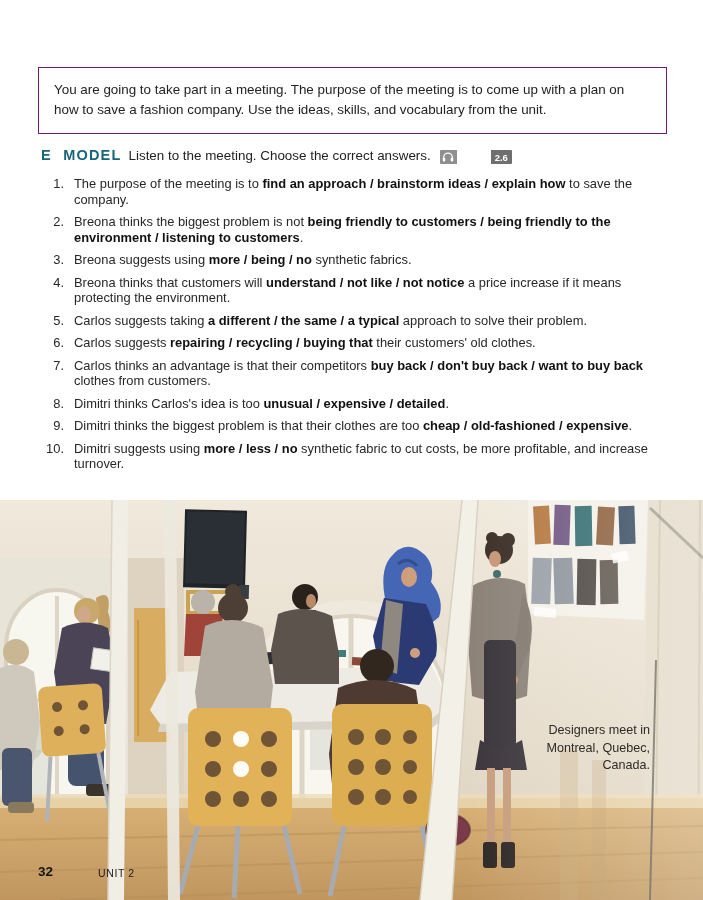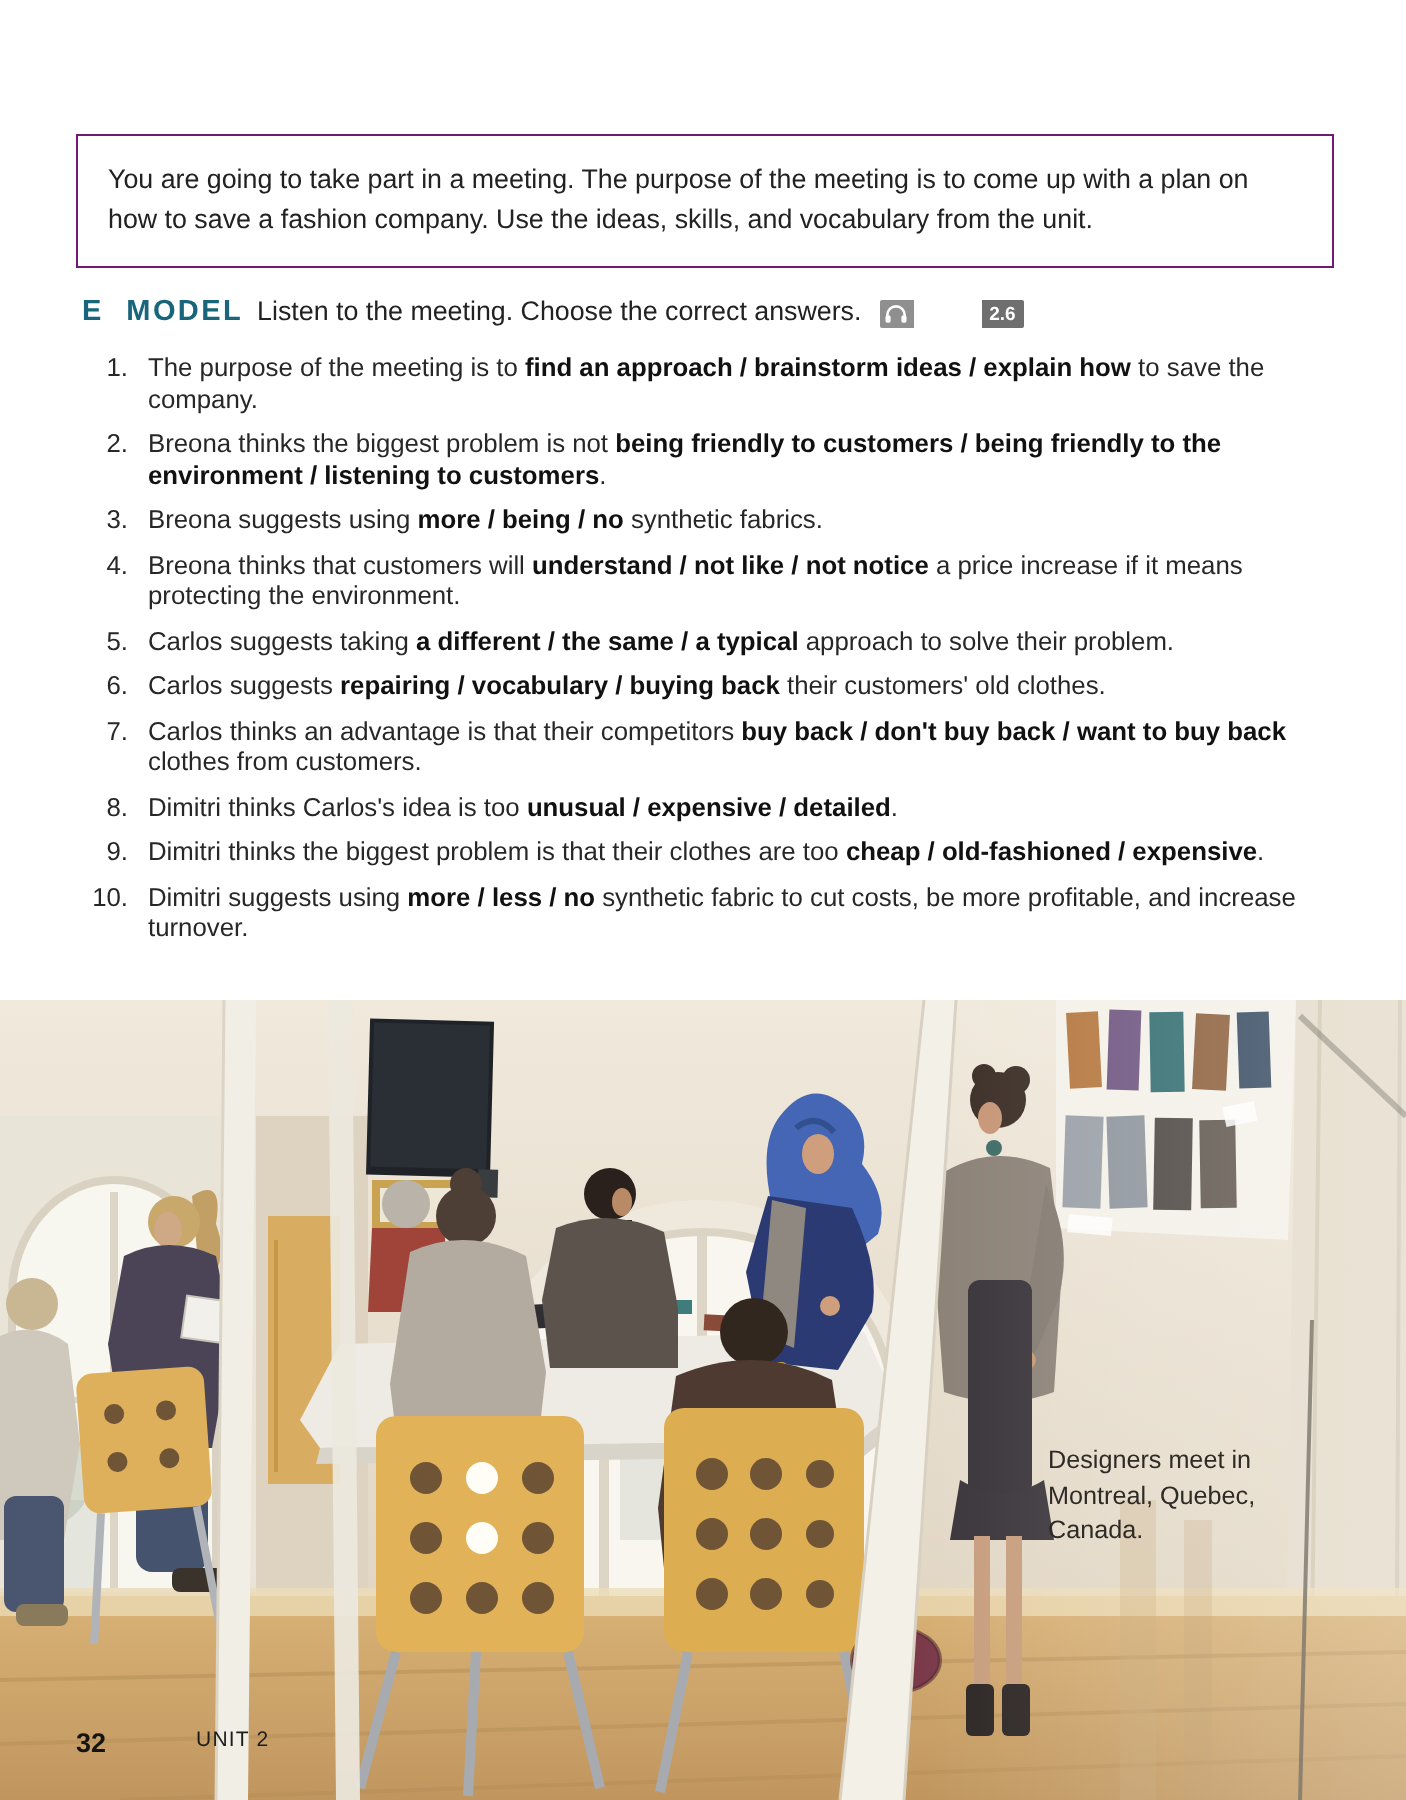--- a/index.html
+++ b/index.html
@@ -61,26 +61,26 @@
   .qtext b{font-weight:bold;color:#111;}
 
   
   .photo{
     position:absolute;top:500px;left:0;width:703px;height:400px;overflow:hidden;
     background:#e7decf;
   }
   .photo svg{display:block;width:703px;height:400px;}
   .photo-caption{
     position:absolute;left:524px;top:222px;width:126px;
-    font-size:12.6px;line-height:1.4;color:#2e2a26;font-weight:500;
+    font-size:12.6px;line-height:1.4;color:#2e2a26;font-weight:500;text-align:right;
   }
 
   
   .footer{
-    position:absolute;left:38px;top:864px;display:flex;align-items:flex-start;gap:11px;z-index:5;
+    position:absolute;left:38px;top:864px;display:flex;align-items:flex-end;gap:11px;z-index:5;
   }
   .footer .pagenum{font-weight:bold;font-size:13.5px;color:#141414;}
   .footer .unitlabel{font-size:10.5px;color:#1c1c1c;letter-spacing:.6px;padding-left:34px;}
 </style>
 </head>
 <body>
 
 <div class="page">
 
   <div class="unit-task-row">
@@ -121,21 +121,21 @@
       <div class="q">
         <span class="qnum">4.</span>
         <span class="qtext"><span>Breona thinks that customers will </span><b>understand / not like / not notice</b><span> a price increase if it means protecting the environment.</span></span>
       </div>
       <div class="q">
         <span class="qnum">5.</span>
         <span class="qtext"><span>Carlos suggests taking </span><b>a different / the same / a typical</b><span> approach to solve their problem.</span></span>
       </div>
       <div class="q">
         <span class="qnum">6.</span>
-        <span class="qtext"><span>Carlos suggests </span><b>repairing / vocabulary / buying back</b><span> their customers' old clothes.</span></span>
+        <span class="qtext"><span>Carlos suggests </span><b>repairing / recycling / buying that</b><span> their customers' old clothes.</span></span>
       </div>
       <div class="q">
         <span class="qnum">7.</span>
         <span class="qtext"><span>Carlos thinks an advantage is that their competitors </span><b>buy back / don't buy back / want to buy back</b><span> clothes from customers.</span></span>
       </div>
       <div class="q">
         <span class="qnum">8.</span>
         <span class="qtext"><span>Dimitri thinks Carlos's idea is too </span><b>unusual / expensive / detailed</b><span>.</span></span>
       </div>
       <div class="q">

